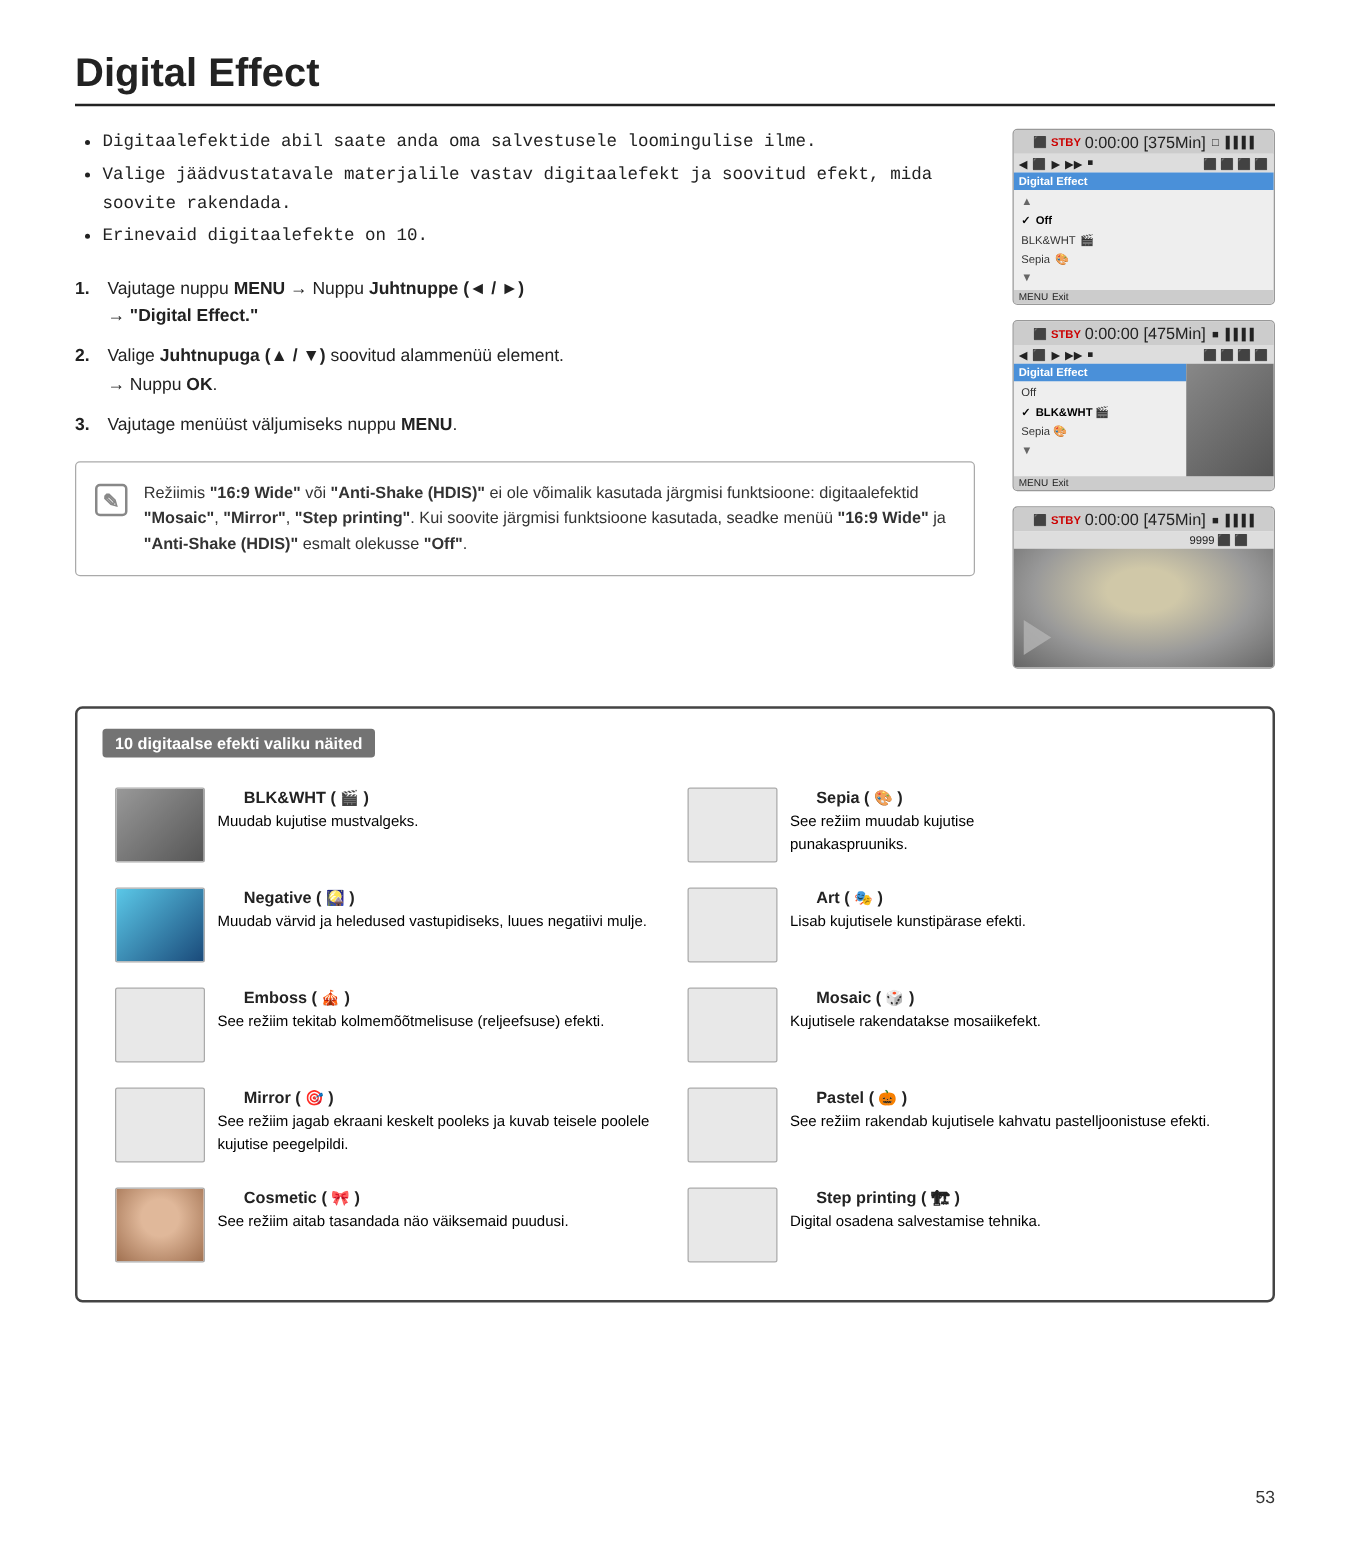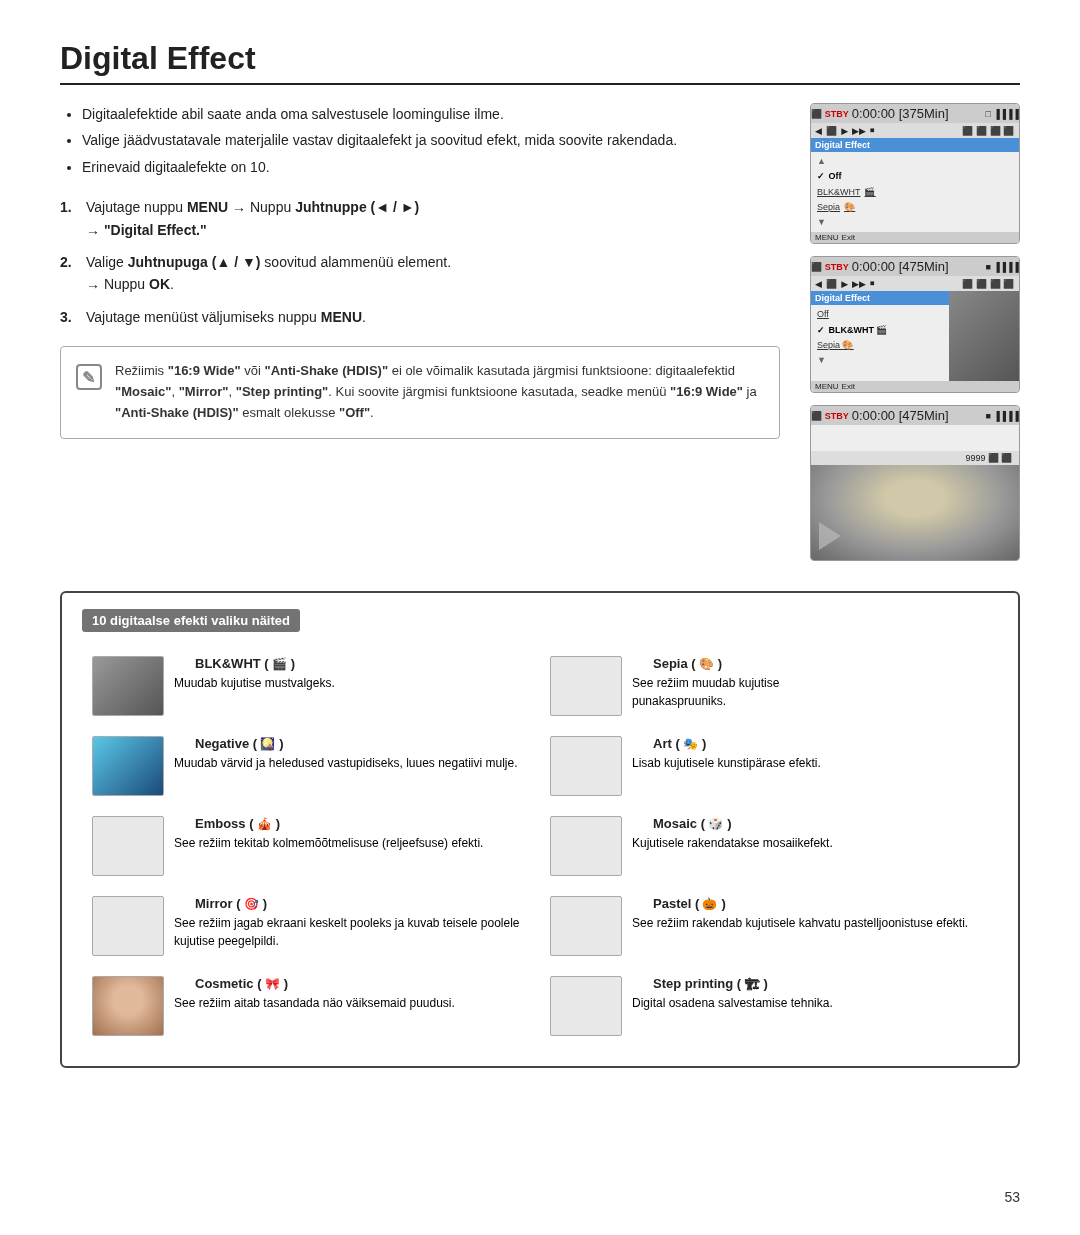--- a/index.html
+++ b/index.html
@@ -31,20 +31,21 @@
       display: flex;
       flex-direction: column;
       gap: 12px;
       flex-shrink: 0;
     }
     .bullet-list {
       list-style: disc;
       padding-left: 22px;
       margin-bottom: 18px;
       line-height: 1.6;
+      font-family: Liberation Mono, monospace;
     }
     .bullet-list li {
       margin-bottom: 4px;
     }
     .steps {
       margin-bottom: 18px;
     }
     .step {
       display: flex;
       gap: 8px;
@@ -81,41 +82,41 @@
       border: 1px solid #999;
       border-radius: 4px;
       background: #eee;
       overflow: hidden;
       font-size: 10px;
     }
     .cam-top-bar {
       background: #ccc;
       display: flex;
       align-items: center;
-      padding: 2px 0;
+      padding: 2px 16px;
       gap: 3px;
       font-size: 9px;
     }
     .cam-stby {
       color: #c00;
       font-weight: bold;
       font-size: 9px;
     }
     .cam-time { font-size: 13px; }
     .cam-icons { margin-left: auto; display: flex; gap: 2px; font-size: 9px; }
     .cam-menu-bar {
       background: #4a90d9;
       color: #fff;
       padding: 2px 4px;
       font-size: 9px;
       font-weight: bold;
     }
     .cam-menu-items { padding: 2px 6px; font-size: 9px; line-height: 1.7; }
     .cam-menu-items .selected { display: flex; align-items: center; gap: 4px; color: #000; font-weight: bold; }
-    .cam-menu-items .item { display: flex; align-items: center; gap: 4px; color: #333; text-decoration: underline; }
+    .cam-menu-items .item { display: flex; align-items: center; gap: 4px; color: #333; }
     .cam-bottom-bar {
       background: #ccc;
       padding: 1px 4px;
       font-size: 8px;
       display: flex;
       gap: 3px;
     }
 
     
     .effects-section {
@@ -299,21 +300,21 @@
           <span>Exit</span>
       </div>
     </div>
 
     <div class="cam-screen">
       <div class="cam-top-bar">
         <span class="cam-stby">⬛ STBY</span>
         <span class="cam-time">0:00:00 [475Min]</span>
         <span class="cam-icons">■ ▐▐▐▐</span>
       </div>
-      <div style="background:#ddd; padding:2px 6px; font-size:9px; text-align:right;margin-top:26px;">9999 ⬛ ⬛</div>
+      <div style="background:#ddd; padding:2px 20px; font-size:9px; text-align:right;">9999 ⬛ ⬛</div>
       <div style="width:100%; height:95px; background: radial-gradient(ellipse at 50% 35%, #d0c8a8 20%, #999 60%, #666 100%); position:relative; overflow:hidden;">
         <div style="position:absolute; left:8px; bottom:10px; width:0; height:0; border-top:14px solid transparent; border-bottom:14px solid transparent; border-left:22px solid rgba(180,180,180,0.8);"></div>
       </div>
     </div>
   </div>
 </div>
 
 <div class="effects-section">
   <div class="effects-title">10 digitaalse efekti valiku näited</div>
   <div class="effects-grid">

